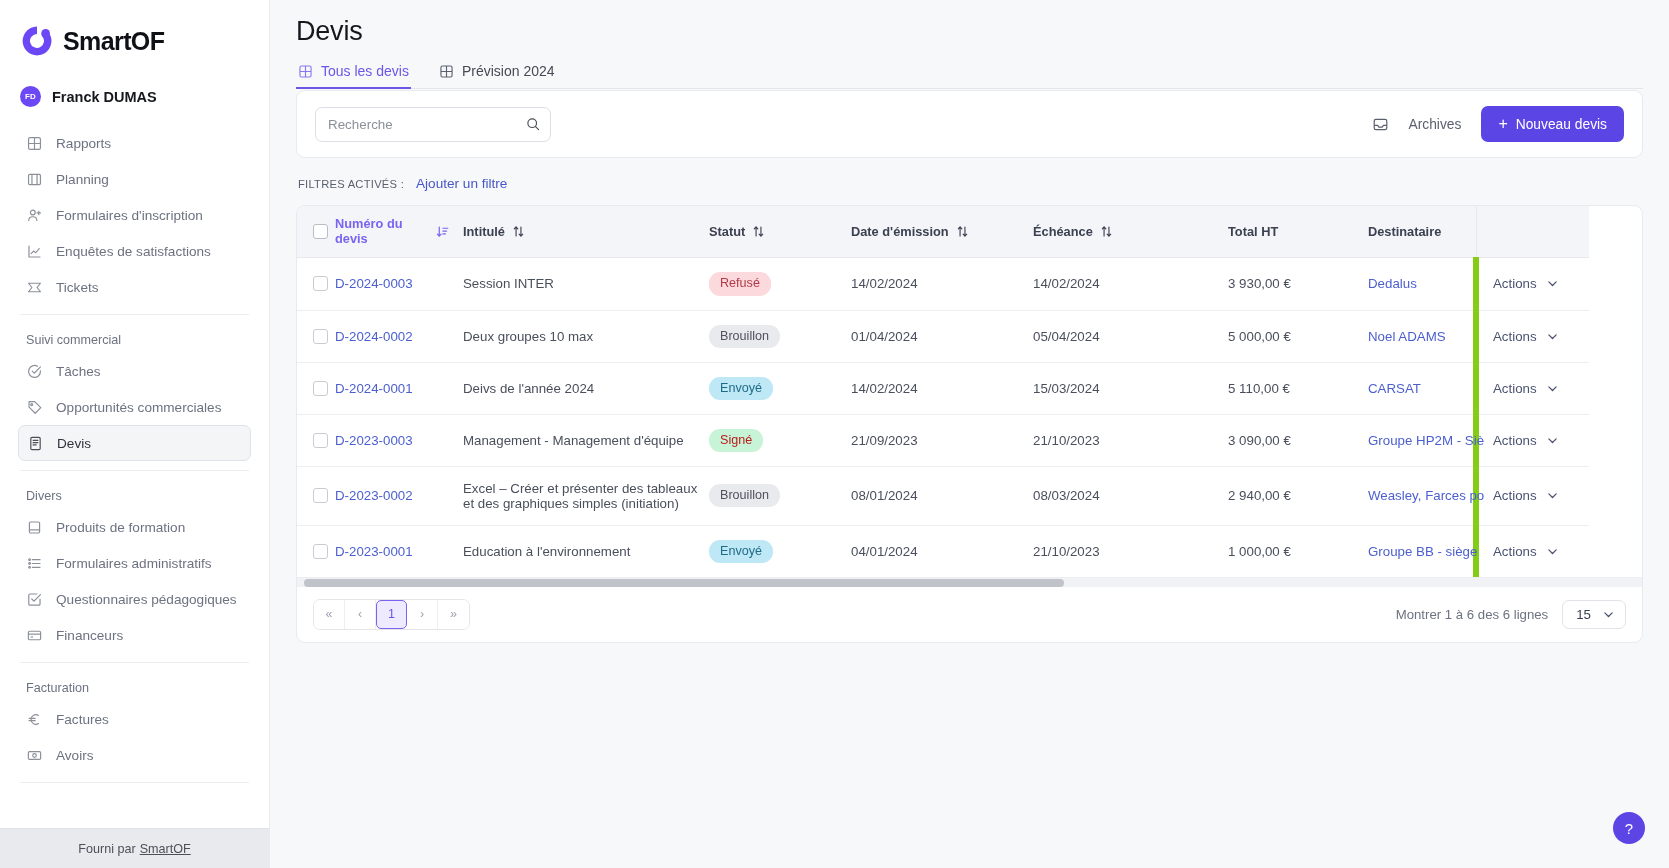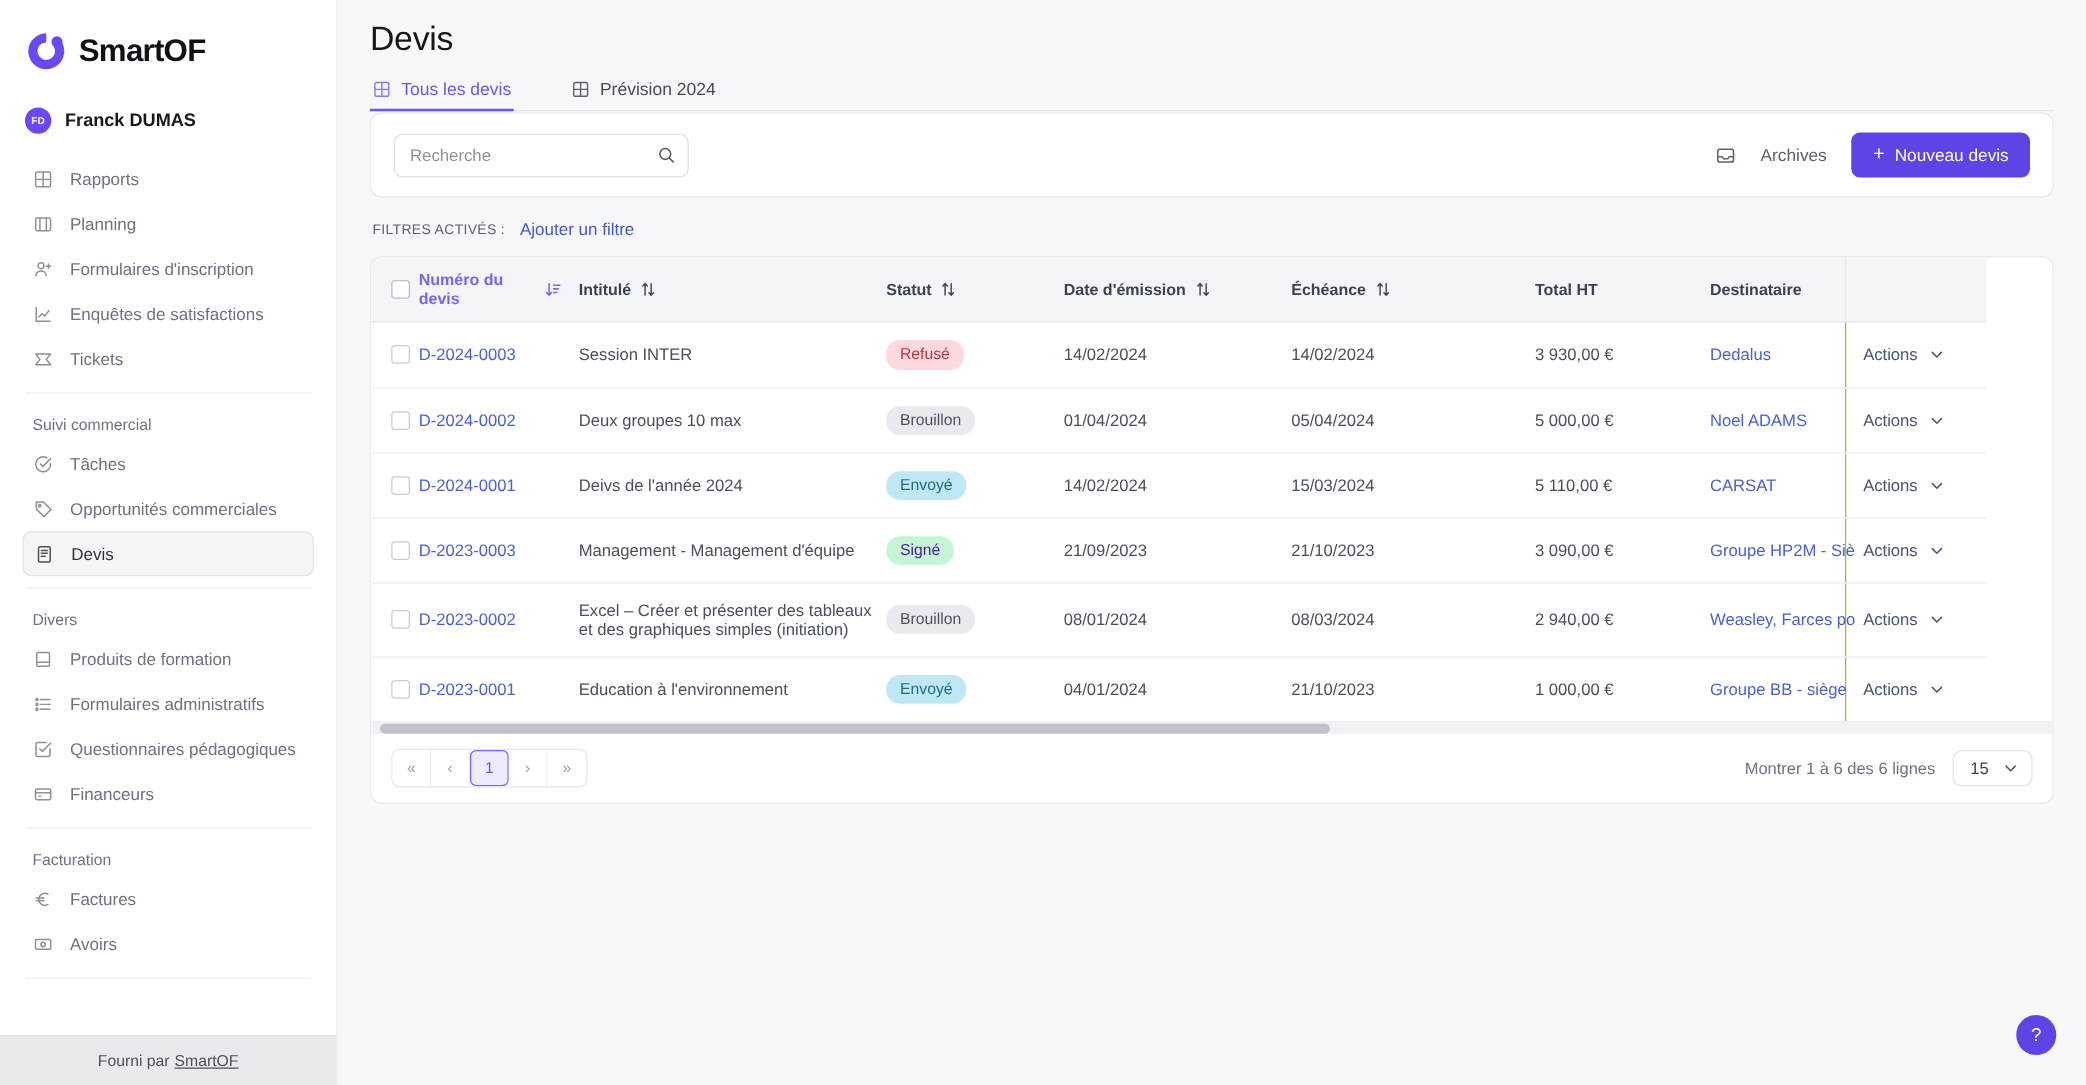--- a/index.html
+++ b/index.html
@@ -83,21 +83,21 @@
     padding: 0 0 0 0;
     overflow: hidden;
     position: relative;
   }
   .page-head { padding: 16px 26px 0 26px; }
   .page-title {
     font-size: 27px; font-weight: normal; color: #15171c;
     letter-spacing: -0.2px;
   }
   .tabs {
-    display: flex; align-items: flex-end; gap: 44px;
+    display: flex; align-items: flex-end; gap: 26px;
     margin-top: 16px;
     border-bottom: 1px solid #e4e6ea;
   }
   .tab {
     display: flex; align-items: center; gap: 8px;
     font-size: 14px; color: #454a55;
     padding: 0 2px 9px 2px; cursor: pointer;
     position: relative;
   }
   .tab .ico { width: 15px; height: 15px; display: block; color: #5b6070; }
@@ -220,28 +220,28 @@
   .link { color: #4c5fcf; cursor: pointer; }
   .dest-link { color: #4c5fcf; cursor: pointer; white-space: nowrap; }
   .badge {
     display: inline-block;
     padding: 4px 11px; border-radius: 11px;
     font-size: 12.6px; line-height: 1.2;
   }
   .badge.refuse   { background: #fcd9dc; color: #b23a48; }
   .badge.brouillon{ background: #e8eaee; color: #4e525c; }
   .badge.envoye   { background: #bfe8f7; color: #1f6b86; }
-  .badge.signe    { background: #c7f3d7; color: #4c1d95; }
+  .badge.signe    { background: #c7f3d7; color: #b91c1c; }
   .actions-cell {
     display: flex; align-items: center; gap: 9px;
     color: #4a5370; font-size: 13.3px; cursor: pointer;
     padding-left: 14px;
   }
   .chev { width: 13px; height: 13px; color: #4a5370; }
-  td.c-act { border-left: 1px solid #84cc16; }
+  td.c-act { border-left: 6px solid #84cc16; }
   th.c-act { border-left: 1px solid #e6e8ed; }
 
   .hscroll {
     height: 10px; background: #f1f2f5;
     border-top: 1px solid #edeef2;
     position: relative;
   }
   .hscroll-thumb {
     position: absolute; left: 7px; top: 1px;
     width: 760px; height: 8px; border-radius: 4px;

